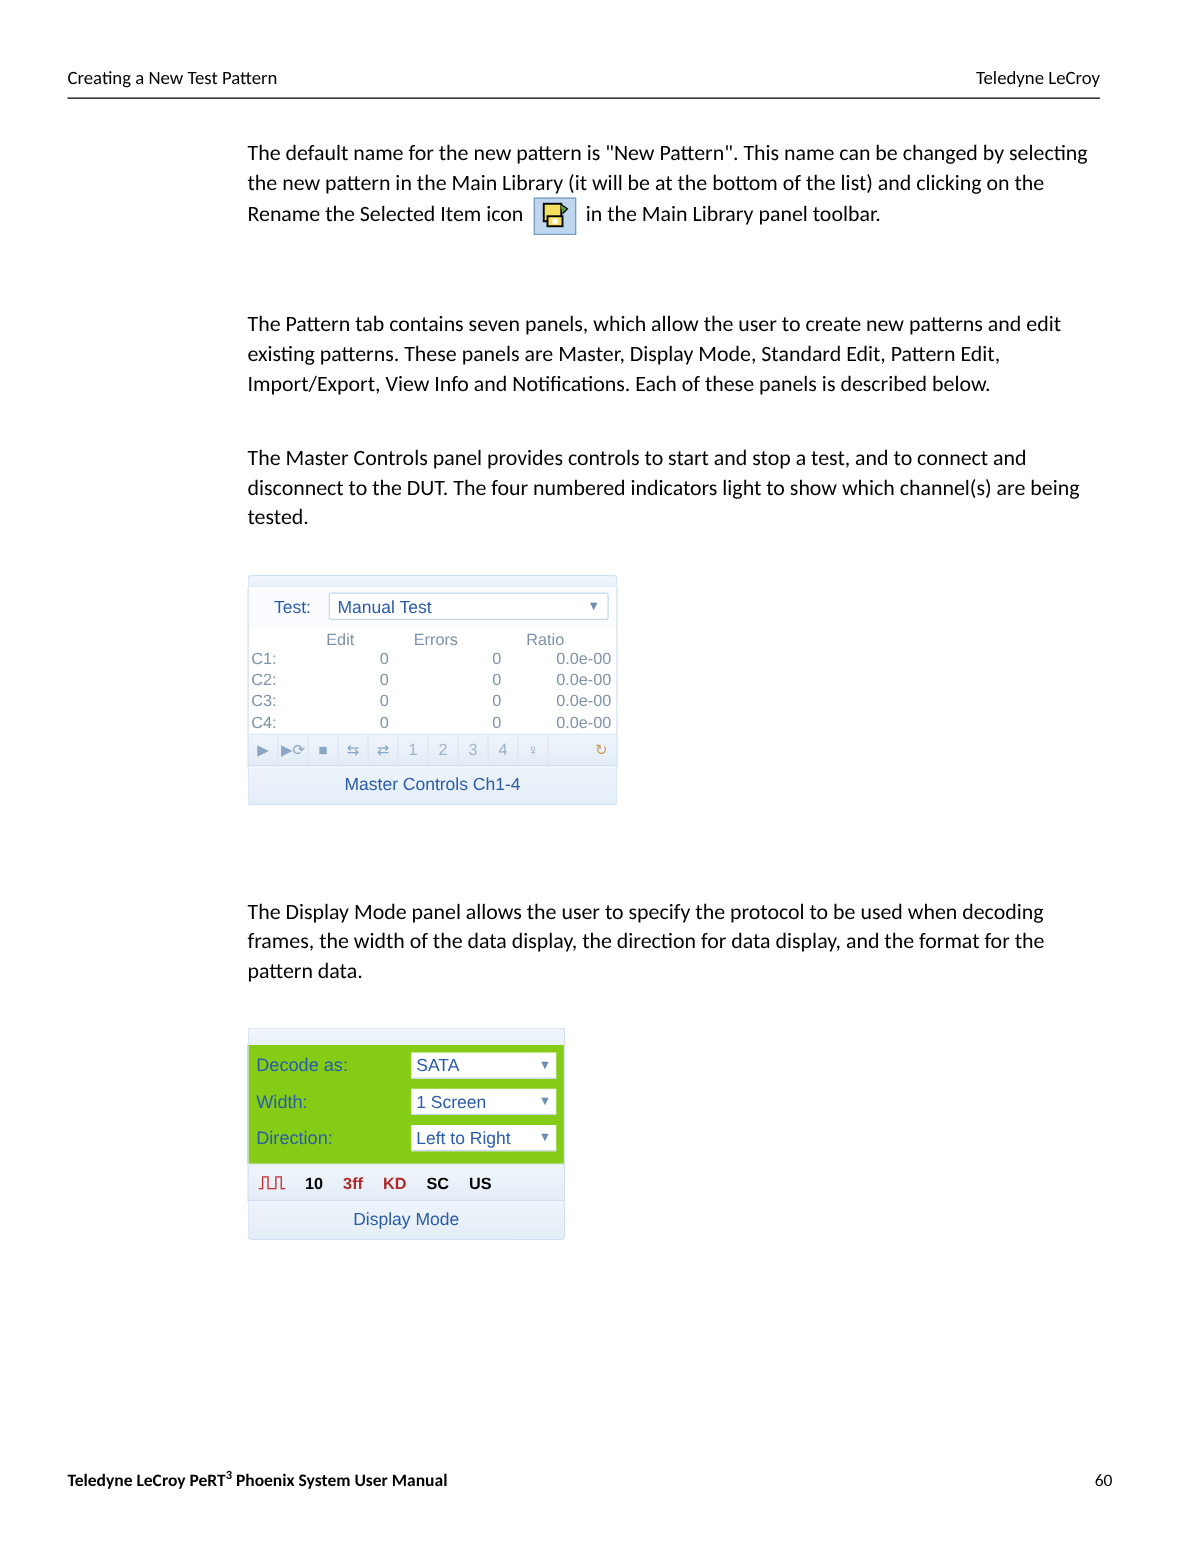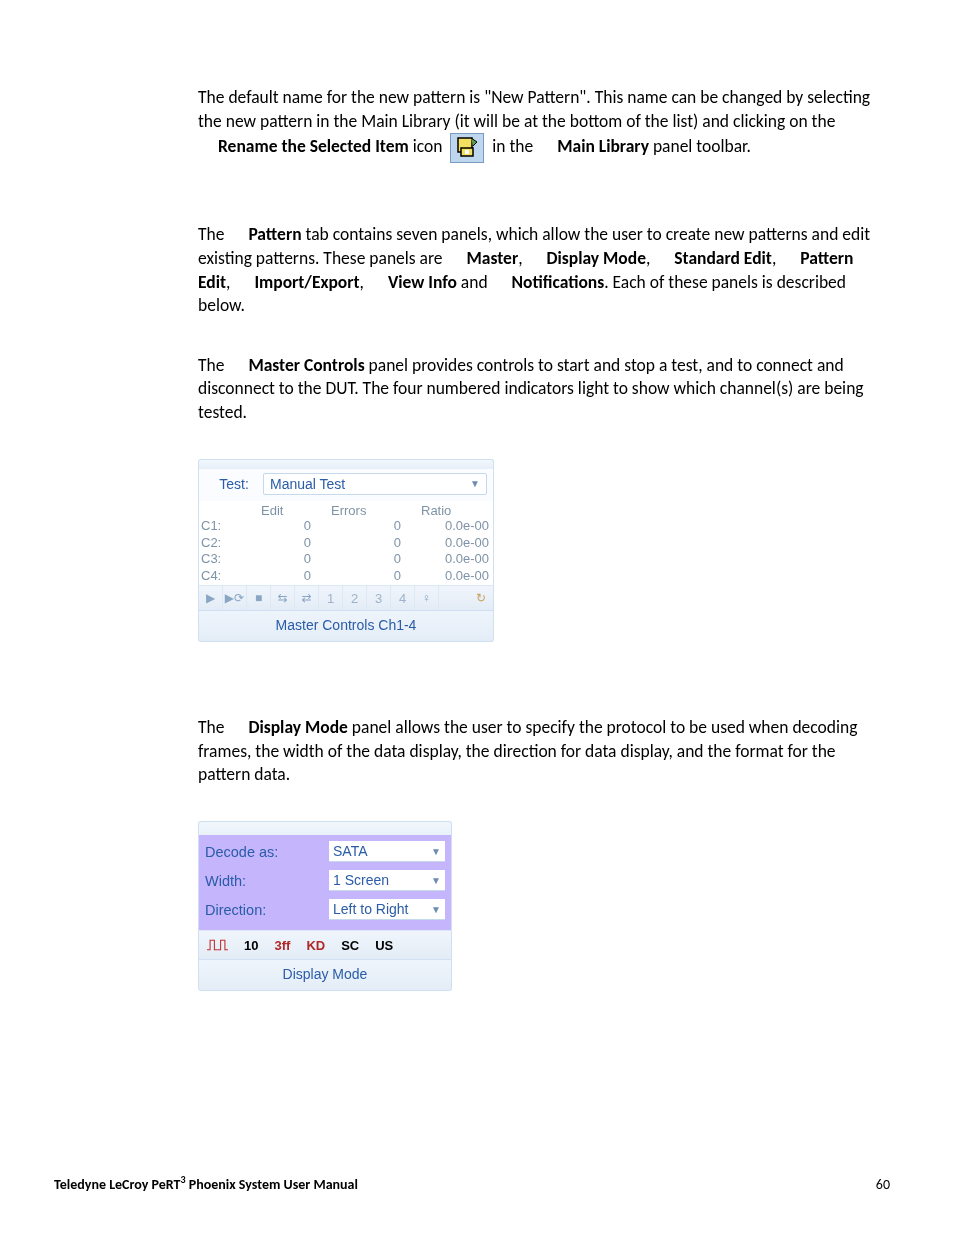--- a/index.html
+++ b/index.html
@@ -4,21 +4,21 @@
 <style>
   * { box-sizing: border-box; margin: 0; padding: 0; }
   html, body { width: 954px; height: 1235px; background: #fff; font-family: Calibri, "Segoe UI", Arial, sans-serif; color: #000; }
   .page { position: relative; width: 954px; height: 1235px; padding: 54px 74px 0 54px; }
   .hdr { display: flex; justify-content: space-between; font-size: 15px; color: #000; padding-bottom: 6px; border-bottom: 1px solid #000; }
   .content { margin-left: 144px; margin-right: 6px; }
   .para { font-size: 17.5px; line-height: 1.35; margin-top: 20px; }
   .para.first { margin-top: 32px; }
   .inline-icon { display: inline-block; vertical-align: middle; width: 34px; height: 30px; background: #bfd6ef; border: 1px solid #7a9bc0; position: relative; margin: 0 4px; }
   .inline-icon svg { position: absolute; top: 2px; left: 4px; }
-  b { font-weight: 700; margin-left: 20px; }
+  b { font-weight: 400; }
 
   
   .panel1 { width: 296px; margin-top: 34px; font-family: "Segoe UI", Arial, sans-serif; }
   .p1-top { border: 1px solid #cfe0f2; border-bottom: none; background: linear-gradient(#f2f7fc,#e6eef8); height: 10px; border-radius: 3px 3px 0 0; }
   .p1-testrow { display: flex; align-items: center; border-left: 1px solid #cfe0f2; border-right: 1px solid #cfe0f2; background: #fafcff; padding: 4px 6px 6px 6px; text-align: center; }
   .p1-testrow .lbl { color: #2a5ca8; font-size: 14px; width: 58px; }
   .p1-testrow .dd { flex: 1; display: flex; justify-content: space-between; align-items: center; border: 1px solid #c6d8ec; border-radius: 2px; background: #fff; padding: 2px 6px; color: #2a5ca8; font-size: 14px; }
   .p1-testrow .dd .arrow { color: #6c8db3; font-size: 10px; }
   .p1-headers { display: flex; border-left: 1px solid #cfe0f2; border-right: 1px solid #cfe0f2; background: #fff; color: #7f93a8; font-size: 13px; padding: 2px 0 0 0; }
   .p1-headers .c0 { width: 62px; }
@@ -32,39 +32,43 @@
   .p1-row .c3 { width: 70px; text-align: left; padding-left: 2px; }
   .p1-toolbar { display: flex; align-items: center; gap: 0; border: 1px solid #cfe0f2; border-top: 1px solid #dce8f4; background: linear-gradient(#f0f5fb,#e3ecf6); height: 26px; }
   .p1-toolbar .tb { width: 24px; height: 24px; display: flex; align-items: center; justify-content: center; color: #8aa6c4; font-size: 12px; border-right: 1px solid #dce8f4; }
   .p1-toolbar .tb.num { color: #9eb3c9; font-size: 13px; }
   .p1-toolbar .tb:last-child { border-right: none; margin-left: auto; color: #c8a060; }
   .p1-caption { border: 1px solid #cfe0f2; border-top: none; background: linear-gradient(#eef4fb,#e4edf7); text-align: center; color: #2a5ca8; font-size: 14px; padding: 6px 0 8px 0; border-radius: 0 0 3px 3px; }
 
   
   .panel2 { width: 254px; margin-top: 34px; font-family: "Segoe UI", Arial, sans-serif; }
   .p2-top { border: 1px solid #cfe0f2; border-bottom: none; background: linear-gradient(#f2f7fc,#e8f0f9); height: 14px; border-radius: 3px 3px 0 0; }
-  .p2-body { border-left: 1px solid #cfe0f2; border-right: 1px solid #cfe0f2; background: #c4b5fd; padding: 2px 6px 6px 6px; }
+  .p2-body { border-left: 1px solid #cfe0f2; border-right: 1px solid #cfe0f2; background: #84cc16; padding: 2px 6px 6px 6px; }
   .p2-row { display: flex; align-items: center; padding: 4px 0; }
   .p2-row .lbl { color: #2a5ca8; font-size: 14.5px; width: 124px; }
   .p2-row .dd { flex: 1; display: flex; justify-content: space-between; align-items: center; border-bottom: 1px solid #c6d8ec; background: #fff; padding: 2px 4px; color: #2a5ca8; font-size: 14px; }
   .p2-row .dd .arrow { color: #6c8db3; font-size: 10px; }
   .p2-toolbar { display: flex; align-items: center; border: 1px solid #cfe0f2; border-top: 1px solid #dce8f4; background: linear-gradient(#f0f5fb,#e3ecf6); height: 30px; padding: 0 8px; gap: 16px; }
   .p2-toolbar .waves { color: #c03030; font-weight: 700; font-size: 15px; }
   .p2-toolbar .itm { font-weight: 700; font-size: 13px; color: #000; }
   .p2-toolbar .itm.red { color: #b02828; }
   .p2-caption { border: 1px solid #cfe0f2; border-top: none; background: linear-gradient(#eef4fb,#e4edf7); text-align: center; color: #2a5ca8; font-size: 14px; padding: 6px 0 8px 0; border-radius: 0 0 3px 3px; }
 
   .footer { position: absolute; bottom: 42px; left: 54px; right: 64px; display: flex; justify-content: space-between; align-items: baseline; font-size: 14px; }
   .footer .ft-left { font-weight: 700; }
   .footer sup { font-size: 10px; }
 </style>
 </head>
 <body>
 
 <div class="page">
+  <div class="hdr">
+    <span>Creating a New Test Pattern</span>
+    <span>Teledyne LeCroy</span>
+  </div>
 
   <div class="content">
     <p class="para first">
       <span>The default name for the new pattern is "New Pattern". This name can be changed by selecting the new pattern in the Main Library (it will be at the bottom of the list) and clicking on the </span><b>Rename the Selected Item</b><span> icon </span><span class="inline-icon"><svg width="26" height="24" viewBox="0 0 26 24">
             <rect x="3" y="2" width="14" height="14" fill="#f5df60" stroke="#000" stroke-width="1.5"></rect>
             <rect x="6" y="12" width="12" height="8" fill="#f5df60" stroke="#000" stroke-width="1.5"></rect>
             <rect x="10" y="14" width="4" height="4" fill="#fff"></rect>
             <path d="M16 2 L22 6 L18 10" fill="#5c9c4c" stroke="#000" stroke-width="1"></path>
           </svg></span><span> in the </span><b>Main Library</b><span> panel toolbar.</span>
     </p>

